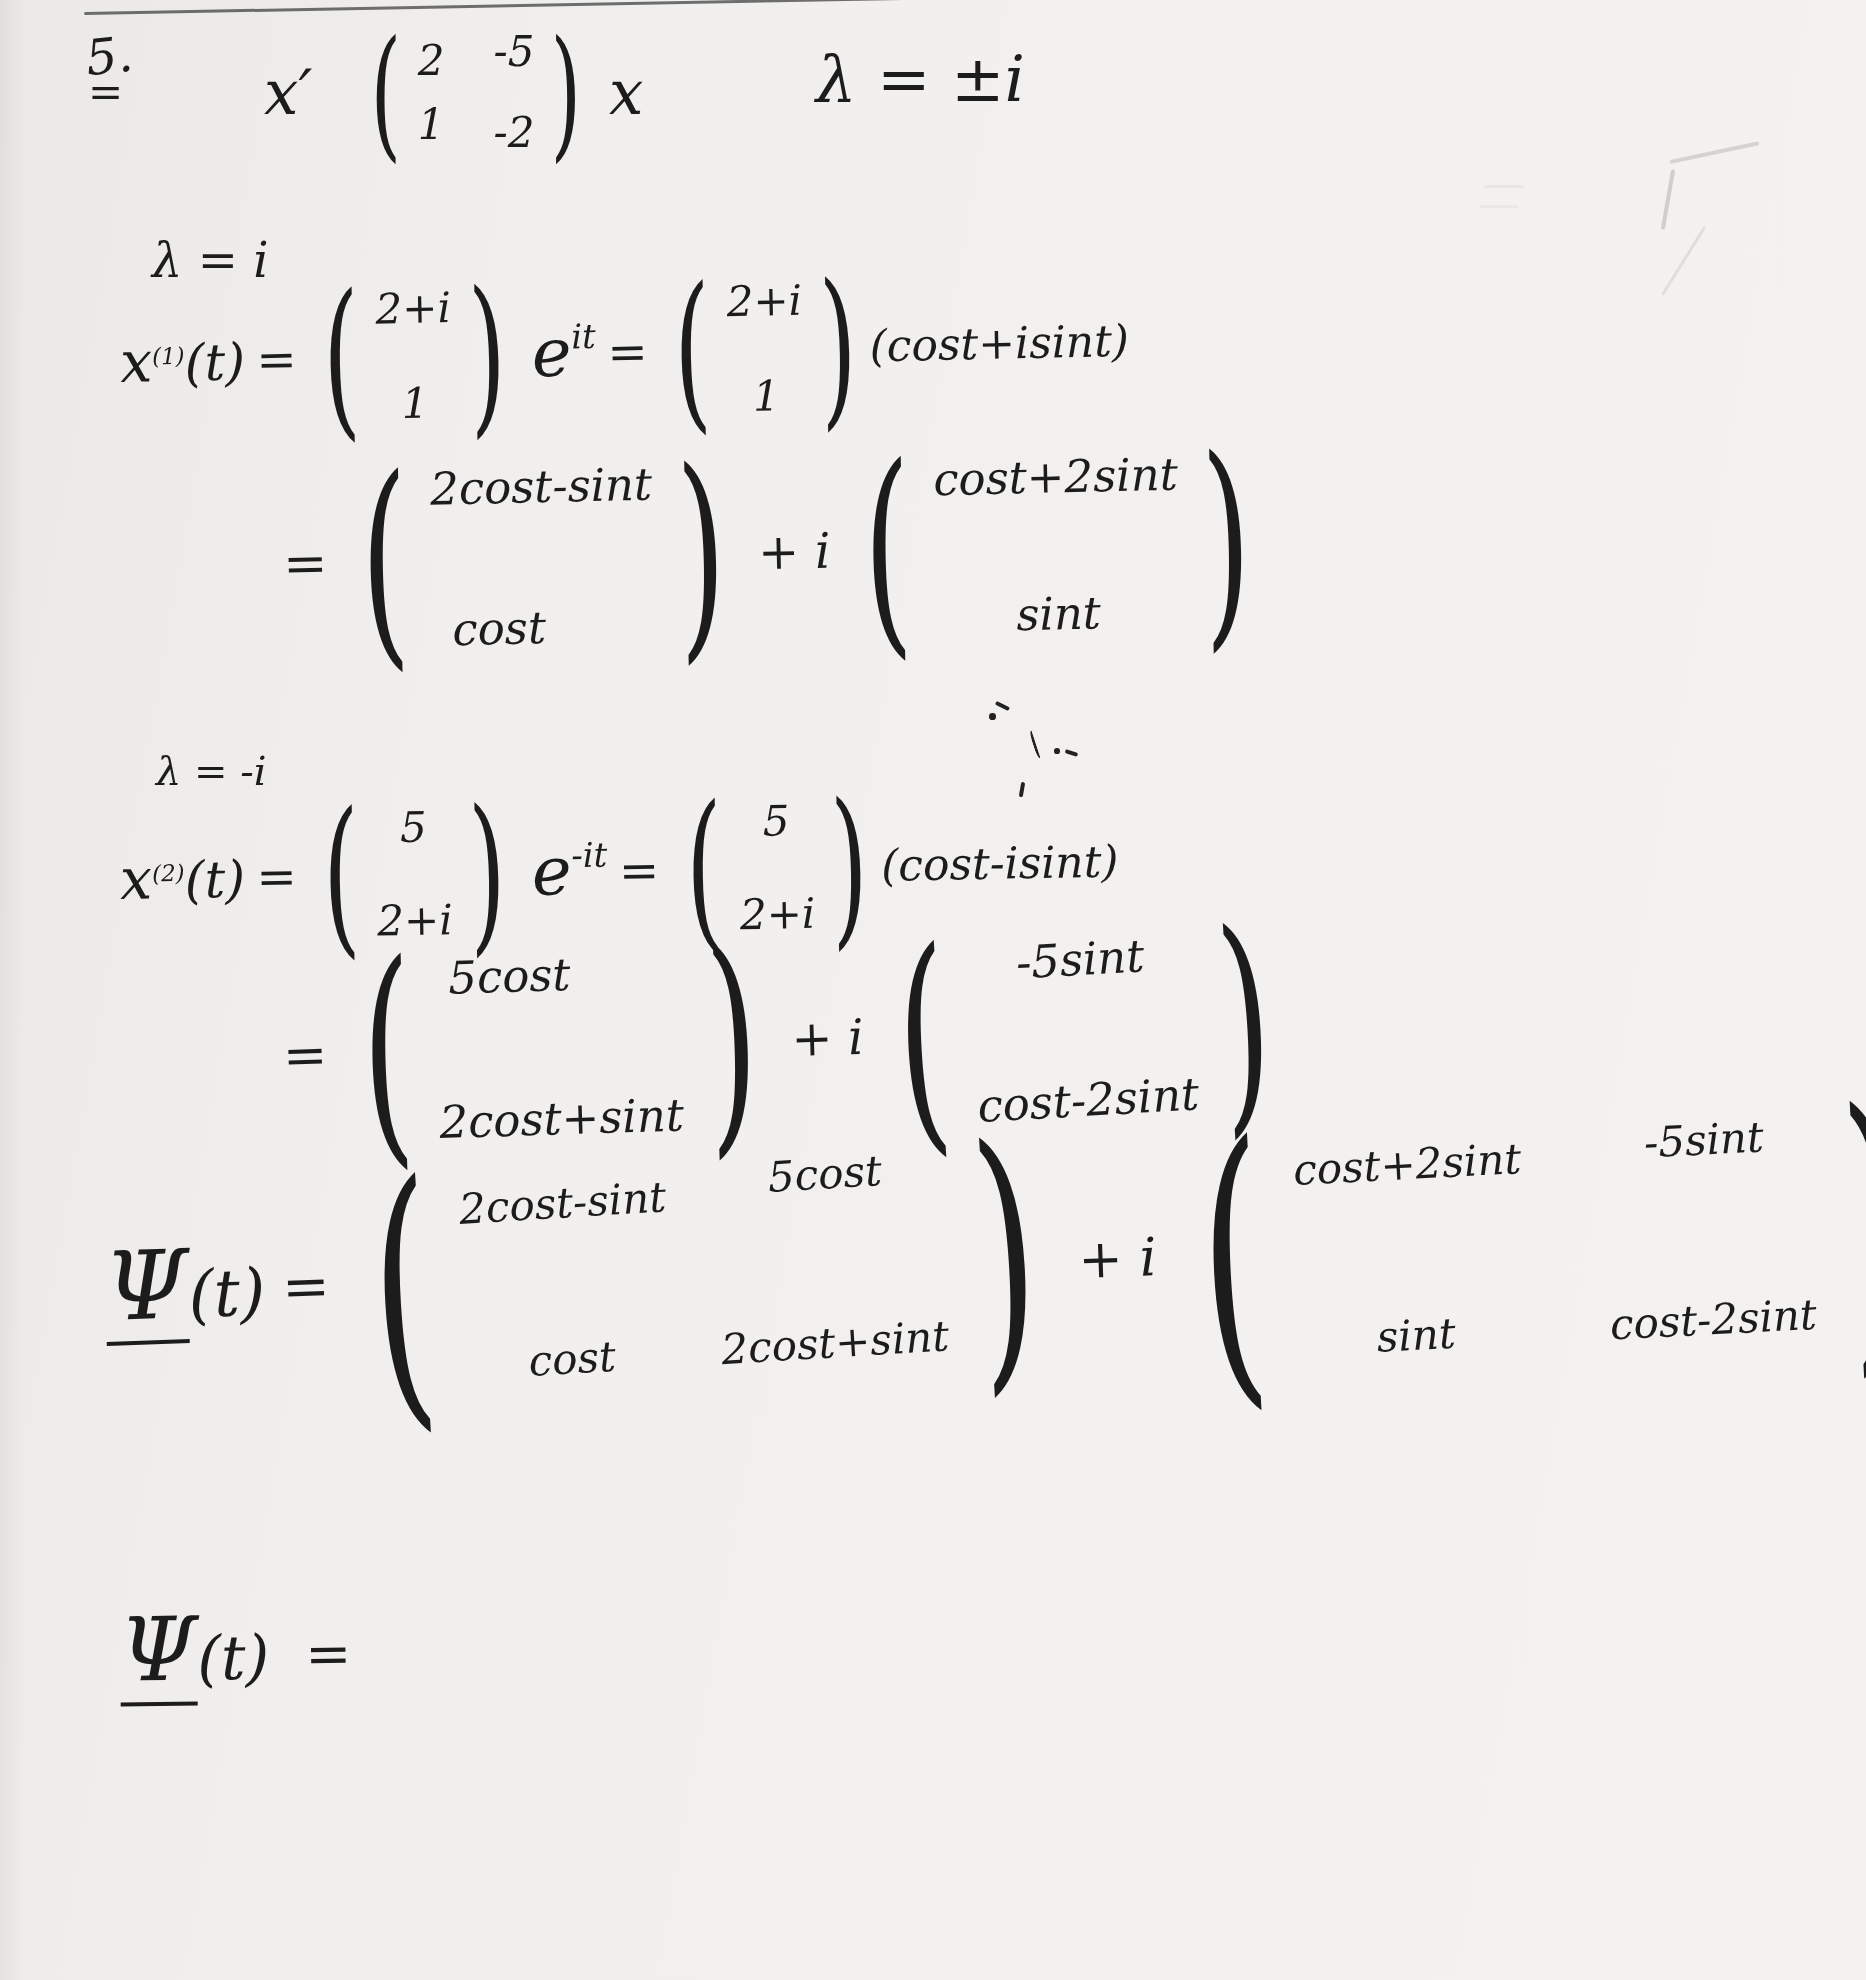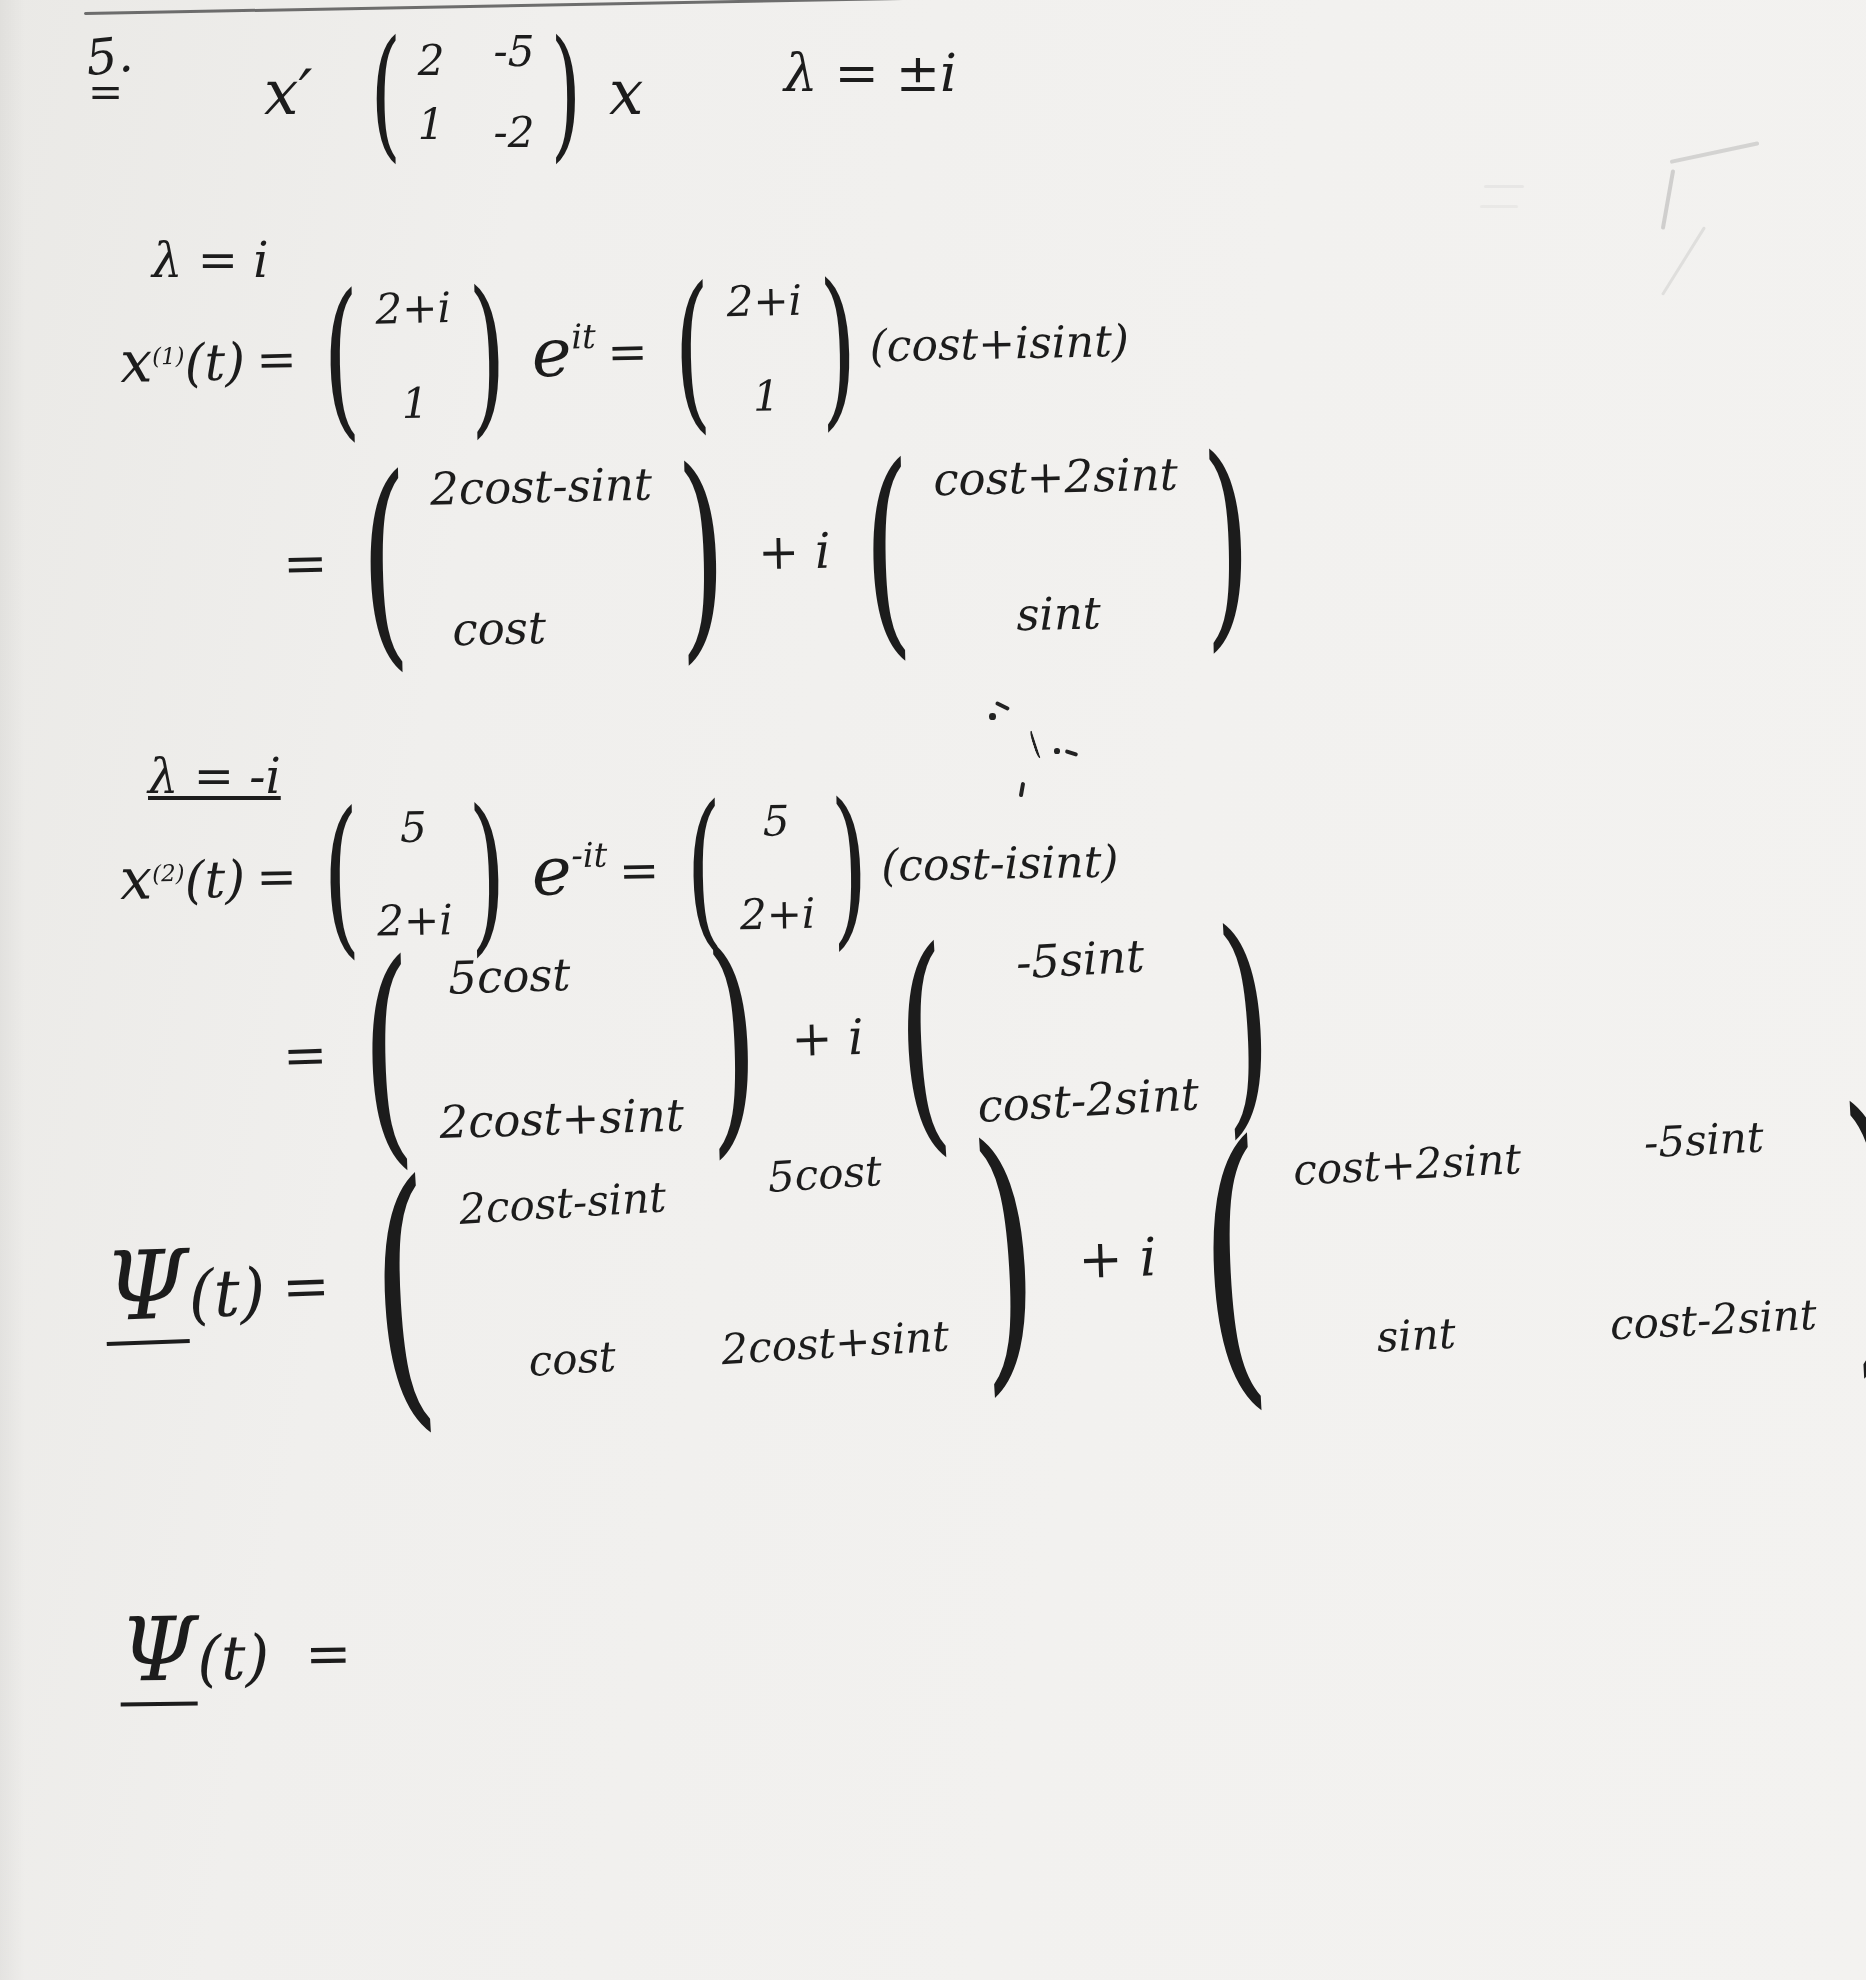--- a/index.html
+++ b/index.html
@@ -49,21 +49,21 @@
         <span>2</span>
         <span style="position:relative; top:-9.5px;">-5</span>
         <span>1</span>
         <span style="position:relative; top:7.6px;">-2</span>
       </span>
       <span class="paren" style="font-size:143px;">)</span>
     </span>
     <span style="font-size:61px; margin-left:15px;">x</span>
   </div>
 
-  <div class="row" style="left:784px; top:42px; font-size:53px;justify-content:flex-end;">
+  <div class="row" style="left:816px; top:42px; font-size:64px;justify-content:flex-end;">
     <span>λ = ±i</span>
   </div>
 
   <div class="row" style="left:152px; top:232px; font-size:48px;">
     <span>λ = i</span>
   </div>
 
   <div class="row" style="left:120px; top:276px; gap:11.4px; transform:rotate(-1.2deg); transform-origin:left center;">
     <span style="font-size:51px;"><span style="font-size:57px;">x</span><span class="ssup">(1)</span><span>(t)</span></span>
     <span style="font-size:48px;">=</span>
@@ -102,21 +102,21 @@
     <span class="row" style="position:static;">
       <span class="paren" style="font-size:224px;">(</span>
       <span class="vcol" style="font-size:45px; gap:84px; margin:0 3.8px;">
         <span>cost+2sint</span>
         <span>sint</span>
       </span>
       <span class="paren" style="font-size:224px;">)</span>
     </span>
   </div>
 
-  <div class="row" style="left:148px; top:748px; font-size:48px;text-decoration:underline;">
+  <div class="row" style="left:156px; top:748px; font-size:40px;">
     <span>λ = -i</span>
   </div>
 
   <div class="row" style="left:120px; top:793px; gap:11.4px; transform:rotate(-1deg); transform-origin:left center;">
     <span style="font-size:51px;"><span style="font-size:57px;">x</span><span class="ssup">(2)</span><span>(t)</span></span>
     <span style="font-size:48px;">=</span>
     <span class="row" style="position:static;">
       <span class="paren" style="font-size:171px;">(</span>
       <span class="vcol" style="font-size:42px; gap:44px; margin:0 1.9px;">
         <span>5</span>

